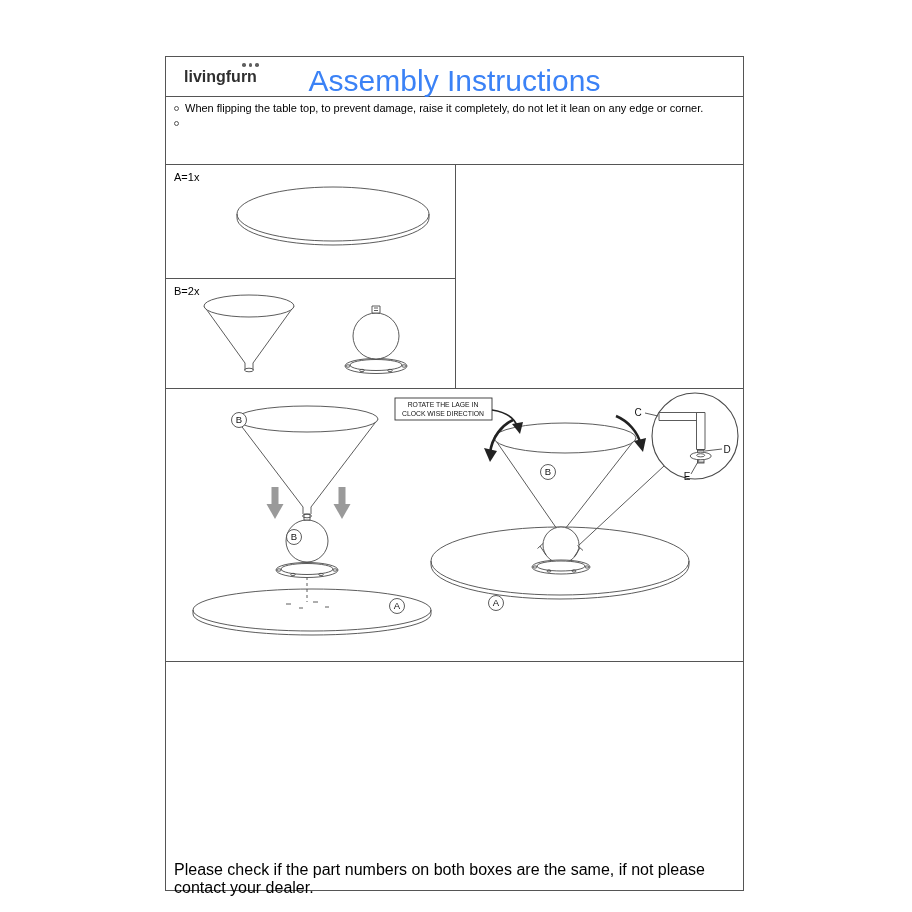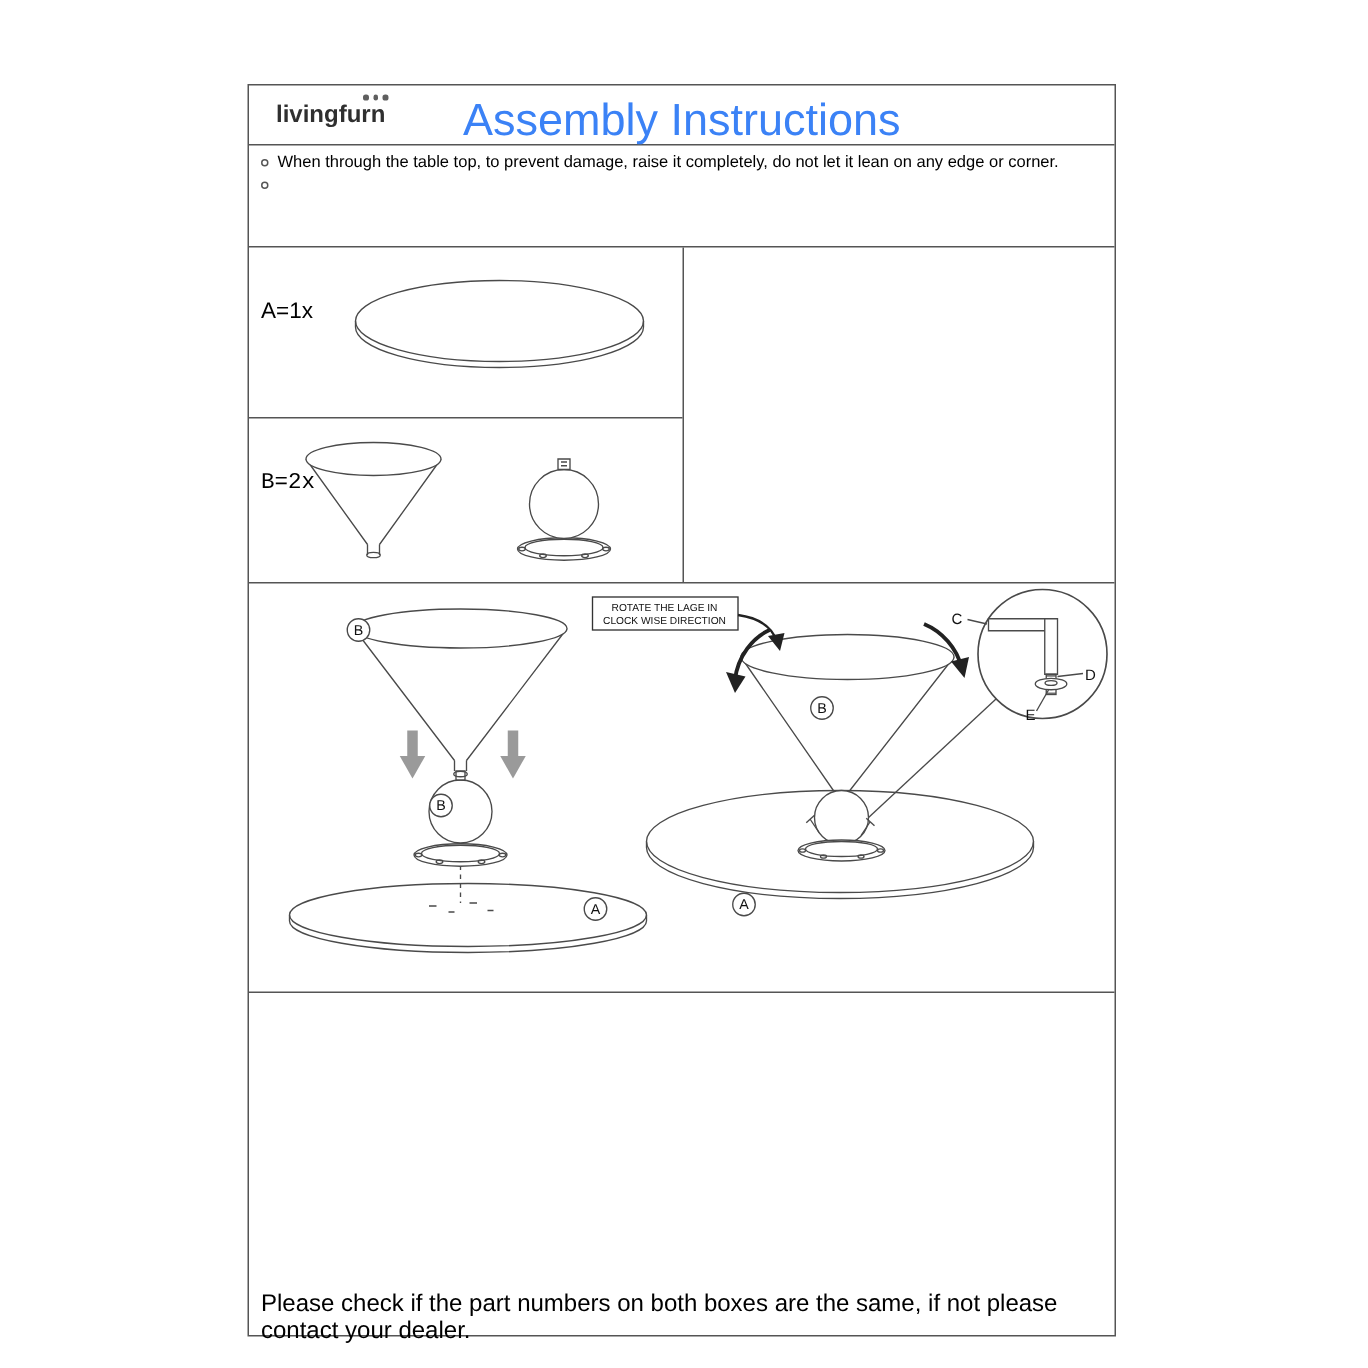--- a/index.html
+++ b/index.html
@@ -13,21 +13,21 @@
   .title{position:absolute;left:0;right:0;top:7px;text-align:center;font-size:30px;color:#3b82f6;}
   .warnings{top:40px;height:68px;border-bottom:1px solid #555;padding:4px 8px 0 8px;}
   .warning-item{display:flex;gap:6px;font-size:11px;color:#000;line-height:15px;}
   .bullet{flex:0 0 auto;width:3px;height:3px;border:1px solid #555;border-radius:50%;margin-top:5px;}
   .parts{top:108px;height:224px;border-bottom:1px solid #555;display:flex;}
   .parts-left{width:290px;border-right:1px solid #555;box-sizing:border-box;}
   .part-box{position:relative;}
   .part-box-a{height:114px;border-bottom:1px solid #555;box-sizing:border-box;}
   .part-box-b{height:109px;}
   .parts-right{flex:1;position:relative;}
-  .part-label{position:absolute;font-size:15px;color:#000;z-index:2;margin-top:28px;}
+  .part-label{position:absolute;font-size:11px;color:#000;z-index:2;}
   .assembly{top:332px;height:273px;border-bottom:1px solid #555;position:relative;}
   .footer{top:808px;height:27px;display:flex;align-items:center;padding-left:8px;font-size:16px;color:#000;}
   .fillsvg{position:absolute;left:0;top:0;}
   svg text{font-family:"Liberation Sans",sans-serif;fill:#111;}
 </style>
 </head>
 <body>
 
 <div class="sheet">
 
@@ -37,40 +37,40 @@
       <span class="dot"></span>
       <span class="dot"></span>
       <span class="dot"></span>
     </div>
     <div class="title">Assembly Instructions</div>
   </div>
 
   <div class="section warnings">
     <div class="warning-item">
       <span class="bullet"></span>
-      <span>When through the table top, to prevent damage, raise it completely, do not let it lean on any edge or corner.</span>
+      <span>When flipping the table top, to prevent damage, raise it completely, do not let it lean on any edge or corner.</span>
     </div>
     <div class="warning-item">
       <span class="bullet"></span>
     </div>
   </div>
 
   <div class="section parts">
     <div class="parts-left">
       <div class="part-box part-box-a">
         <span class="part-label" style="left:8px;top:6px;">A=1x</span>
         <svg class="fillsvg" width="288" height="112" viewBox="0 0 288 112">
           <g fill="none" stroke="#4a4a4a" stroke-width="0.9">
             <ellipse cx="167" cy="49" rx="96" ry="27" fill="#fff"></ellipse>
             <path d="M71,49 v4 a96,27 0 0 0 192,0 v-4"></path>
           </g>
         </svg>
       </div>
       <div class="part-box part-box-b">
-        <span class="part-label" style="left:8px;top:6px;font-family:Liberation Mono, monospace;">B=2x</span>
+        <span class="part-label" style="left:8px;top:6px;">B=2x</span>
         <svg class="fillsvg" width="288" height="108" viewBox="0 0 288 108">
           <g fill="none" stroke="#4a4a4a" stroke-width="0.9">
             <g>
               <path d="M38,27 L79,84 M128,27 L87,84 M79,84 v7 M87,84 v7"></path>
               <ellipse cx="83" cy="91" rx="4.5" ry="1.8"></ellipse>
               <ellipse cx="83" cy="27" rx="45" ry="11" fill="#fff"></ellipse>
             </g>
             <g>
               <ellipse cx="210" cy="87" rx="31" ry="7.5" fill="#fff"></ellipse>
               <ellipse cx="210" cy="86" rx="26" ry="5.5"></ellipse>

